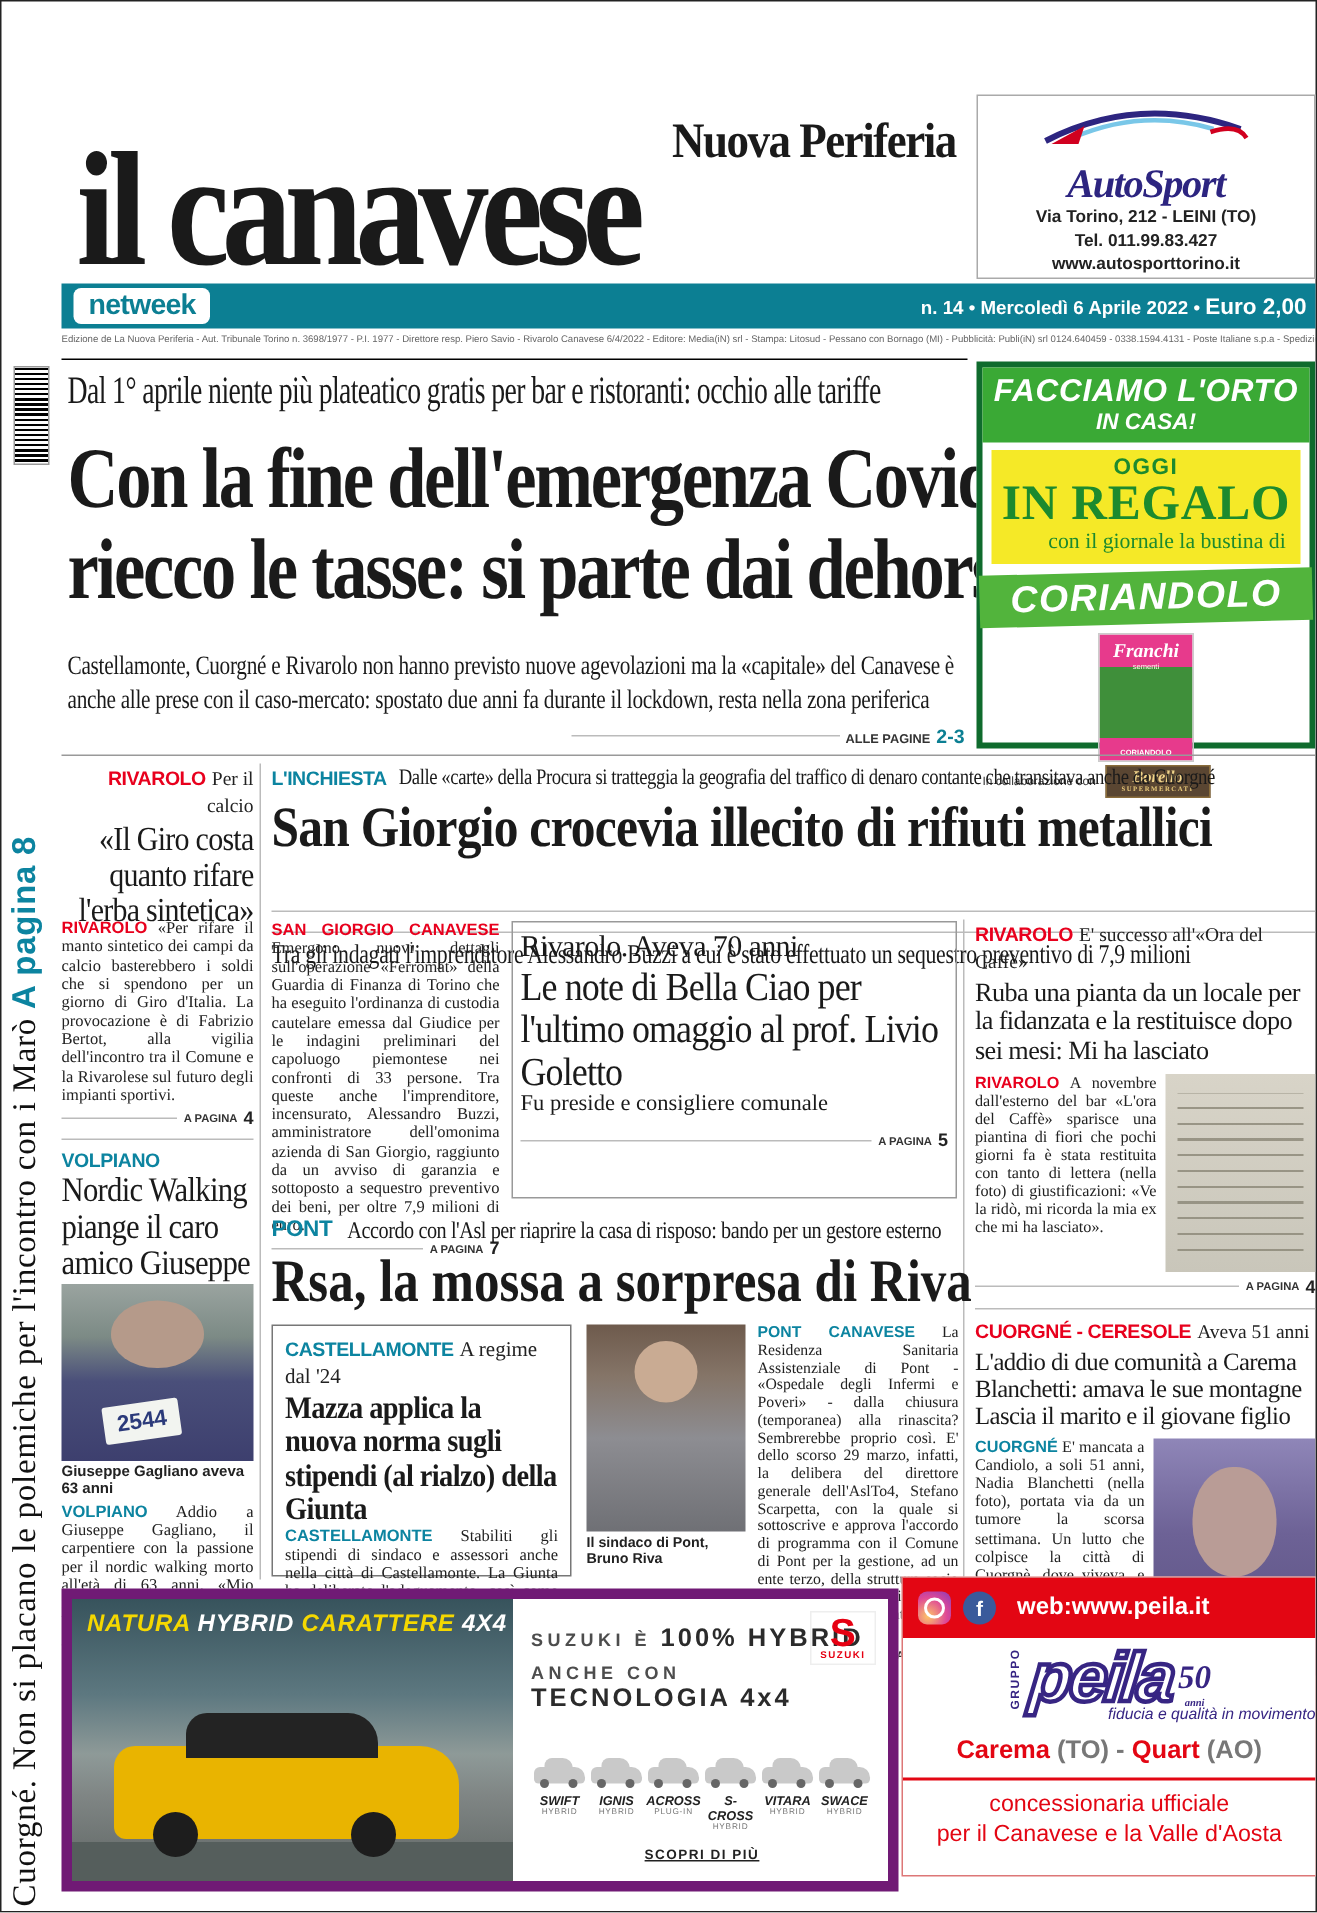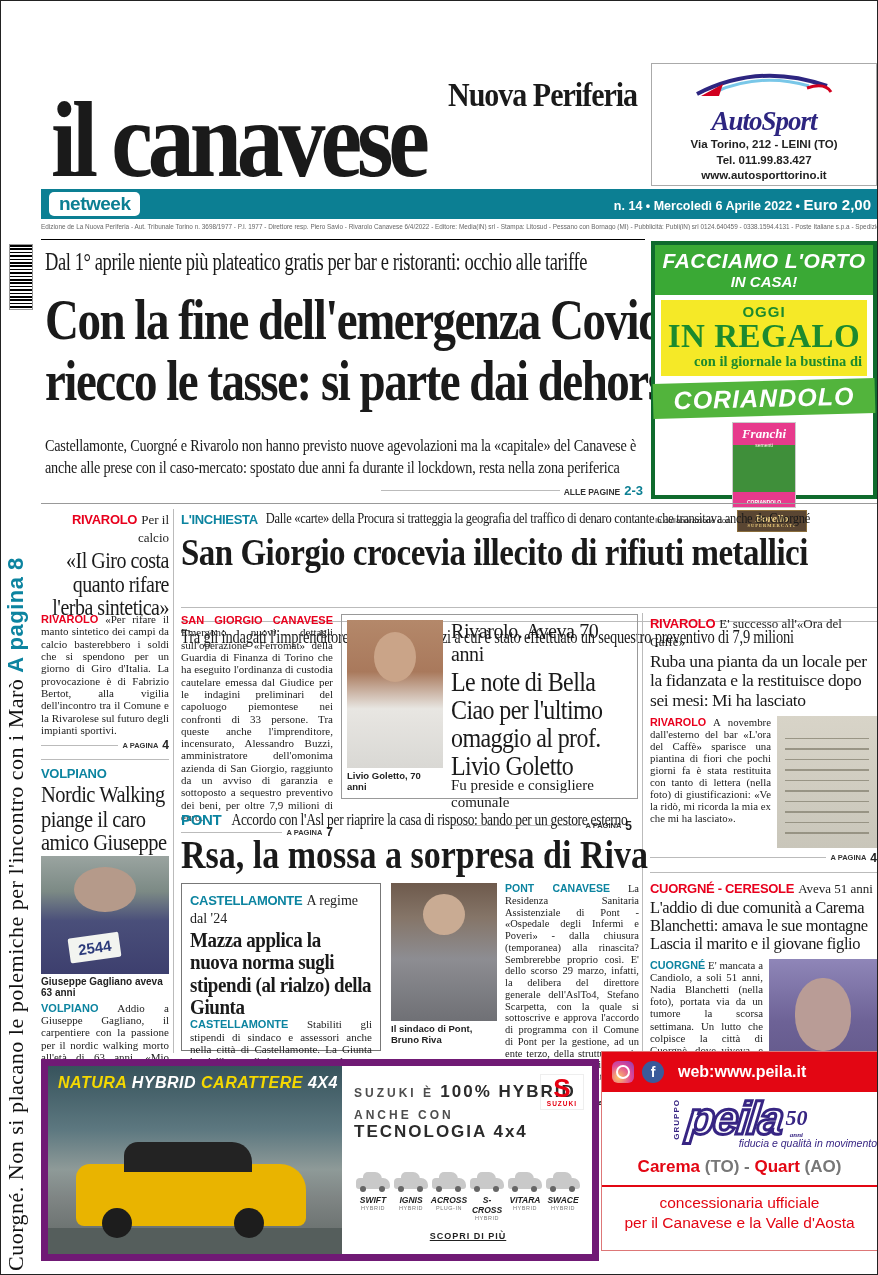--- a/index.html
+++ b/index.html
@@ -67,21 +67,21 @@
 
   
   .orto{border:4px solid #0f6b2d;background:#fff;}
   .orto-head{background:#3aa935;color:#fff;text-align:center;font-family:"Liberation Sans",sans-serif;
      font-style:italic;font-weight:900;padding:4px 0 5px;}
   .orto-head .l1{font-size:21px;letter-spacing:.5px;}
   .orto-head .l2{font-size:15px;}
   .orto-yellow{background:#f5e927;margin:5px 6px;text-align:center;color:#1c8a2e;padding:3px 0 6px;}
   .orto-yellow .oggi{font-family:"Liberation Sans",sans-serif;font-weight:700;font-size:15px;letter-spacing:1px;}
   .orto-yellow .regalo{font-weight:700;font-size:33px;letter-spacing:.5px;line-height:1;}
-  .orto-yellow .sub{font-size:14.5px;font-weight:700;padding-left:28px;}
+  .orto-yellow .sub{font-size:14.5px;font-weight:400;padding-left:28px;}
   .orto-band{background:#52b43c;color:#fff;text-align:center;font-family:"Liberation Sans",sans-serif;
      font-style:italic;font-weight:900;font-size:25px;letter-spacing:1px;padding:3px 0;transform:rotate(-1.5deg);margin:2px -2px;}
   .packet{width:64px;height:86px;margin:6px auto 2px;border:1px solid #ccc;background:
      linear-gradient(180deg,#e73a8c 0 26%,#3f8f3a 26% 82%,#e73a8c 82% 100%);position:relative;text-align:center;}
   .packet .fr{color:#fff;font-style:italic;font-weight:800;font-size:13px;font-family:"Liberation Serif",serif;margin-top:3px;}
   .packet .se{color:#ffe;font-size:5px;font-family:"Liberation Sans",sans-serif;}
   .packet .cp{position:absolute;bottom:2px;width:100%;color:#fff;font-size:5px;font-family:"Liberation Sans",sans-serif;font-weight:700;}
   .collab{display:flex;align-items:center;justify-content:flex-start;gap:6px;margin-top:2px;}
   .collab .txt{font-family:"Liberation Sans",sans-serif;font-size:8px;color:#333;}
   .collab .logo{background:#5a4632;border:1px solid #8a6d3b;color:#f0d48a;font-style:italic;font-weight:700;
@@ -263,24 +263,20 @@
   <div class="abs" style="left:180px;top:613px;width:152px;">
     <div class="bodytxt"><span class="lead-in red-in">SAN GIORGIO CANAVESE</span> <span>Emergono nuovi dettagli sull'operazione «Ferromat» della Guardia di Finanza di Torino che ha eseguito l'ordinanza di custodia cautelare emessa dal Giudice per le indagini preliminari del capoluogo piemontese nei confronti di 33 persone. Tra queste anche l'imprenditore, incensurato, Alessandro Buzzi, amministratore dell'omonima azienda di San Giorgio, raggiunto da un avviso di garanzia e sottoposto a sequestro preventivo dei beni, per oltre 7,9 milioni di euro.</span></div>
     <div class="pageref">
         <span class="rl"></span>
         <span class="t">A PAGINA</span>
         <span class="n">7</span>
       </div>
   </div>
 
   <div class="abs goletto-box" style="left:340px;top:613px;width:297px;height:185px;">
-    <div style="width:96px;flex:none;">
-      <div class="ph ph-goletto" style="width:96px;height:148px;"></div>
-      <div class="caption" style="font-size:9.5px;">Livio Goletto, 70 anni</div>
-    </div>
     <div class="goletto-txt" style="flex:1;">
       <div class="k">Rivarolo. Aveva 70 anni</div>
       <div class="h">Le note di Bella Ciao per l'ultimo omaggio al prof. Livio Goletto</div>
       <div class="s">Fu preside e consigliere comunale</div>
       <div class="pageref" style="margin-top:8px;">
           <span class="rl"></span>
           <span class="t">A PAGINA</span>
           <span class="n">5</span>
         </div>
     </div>

